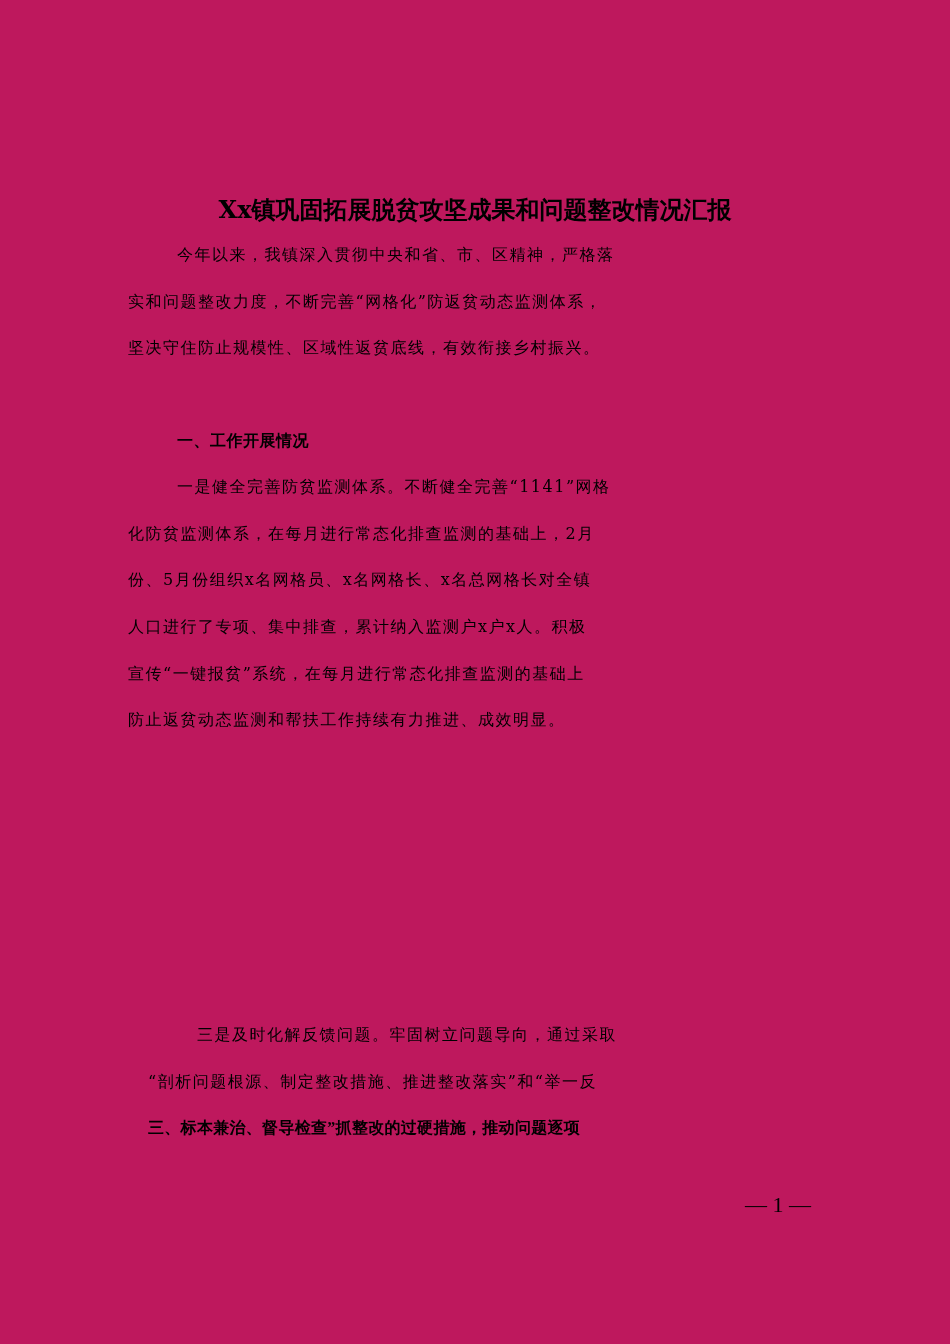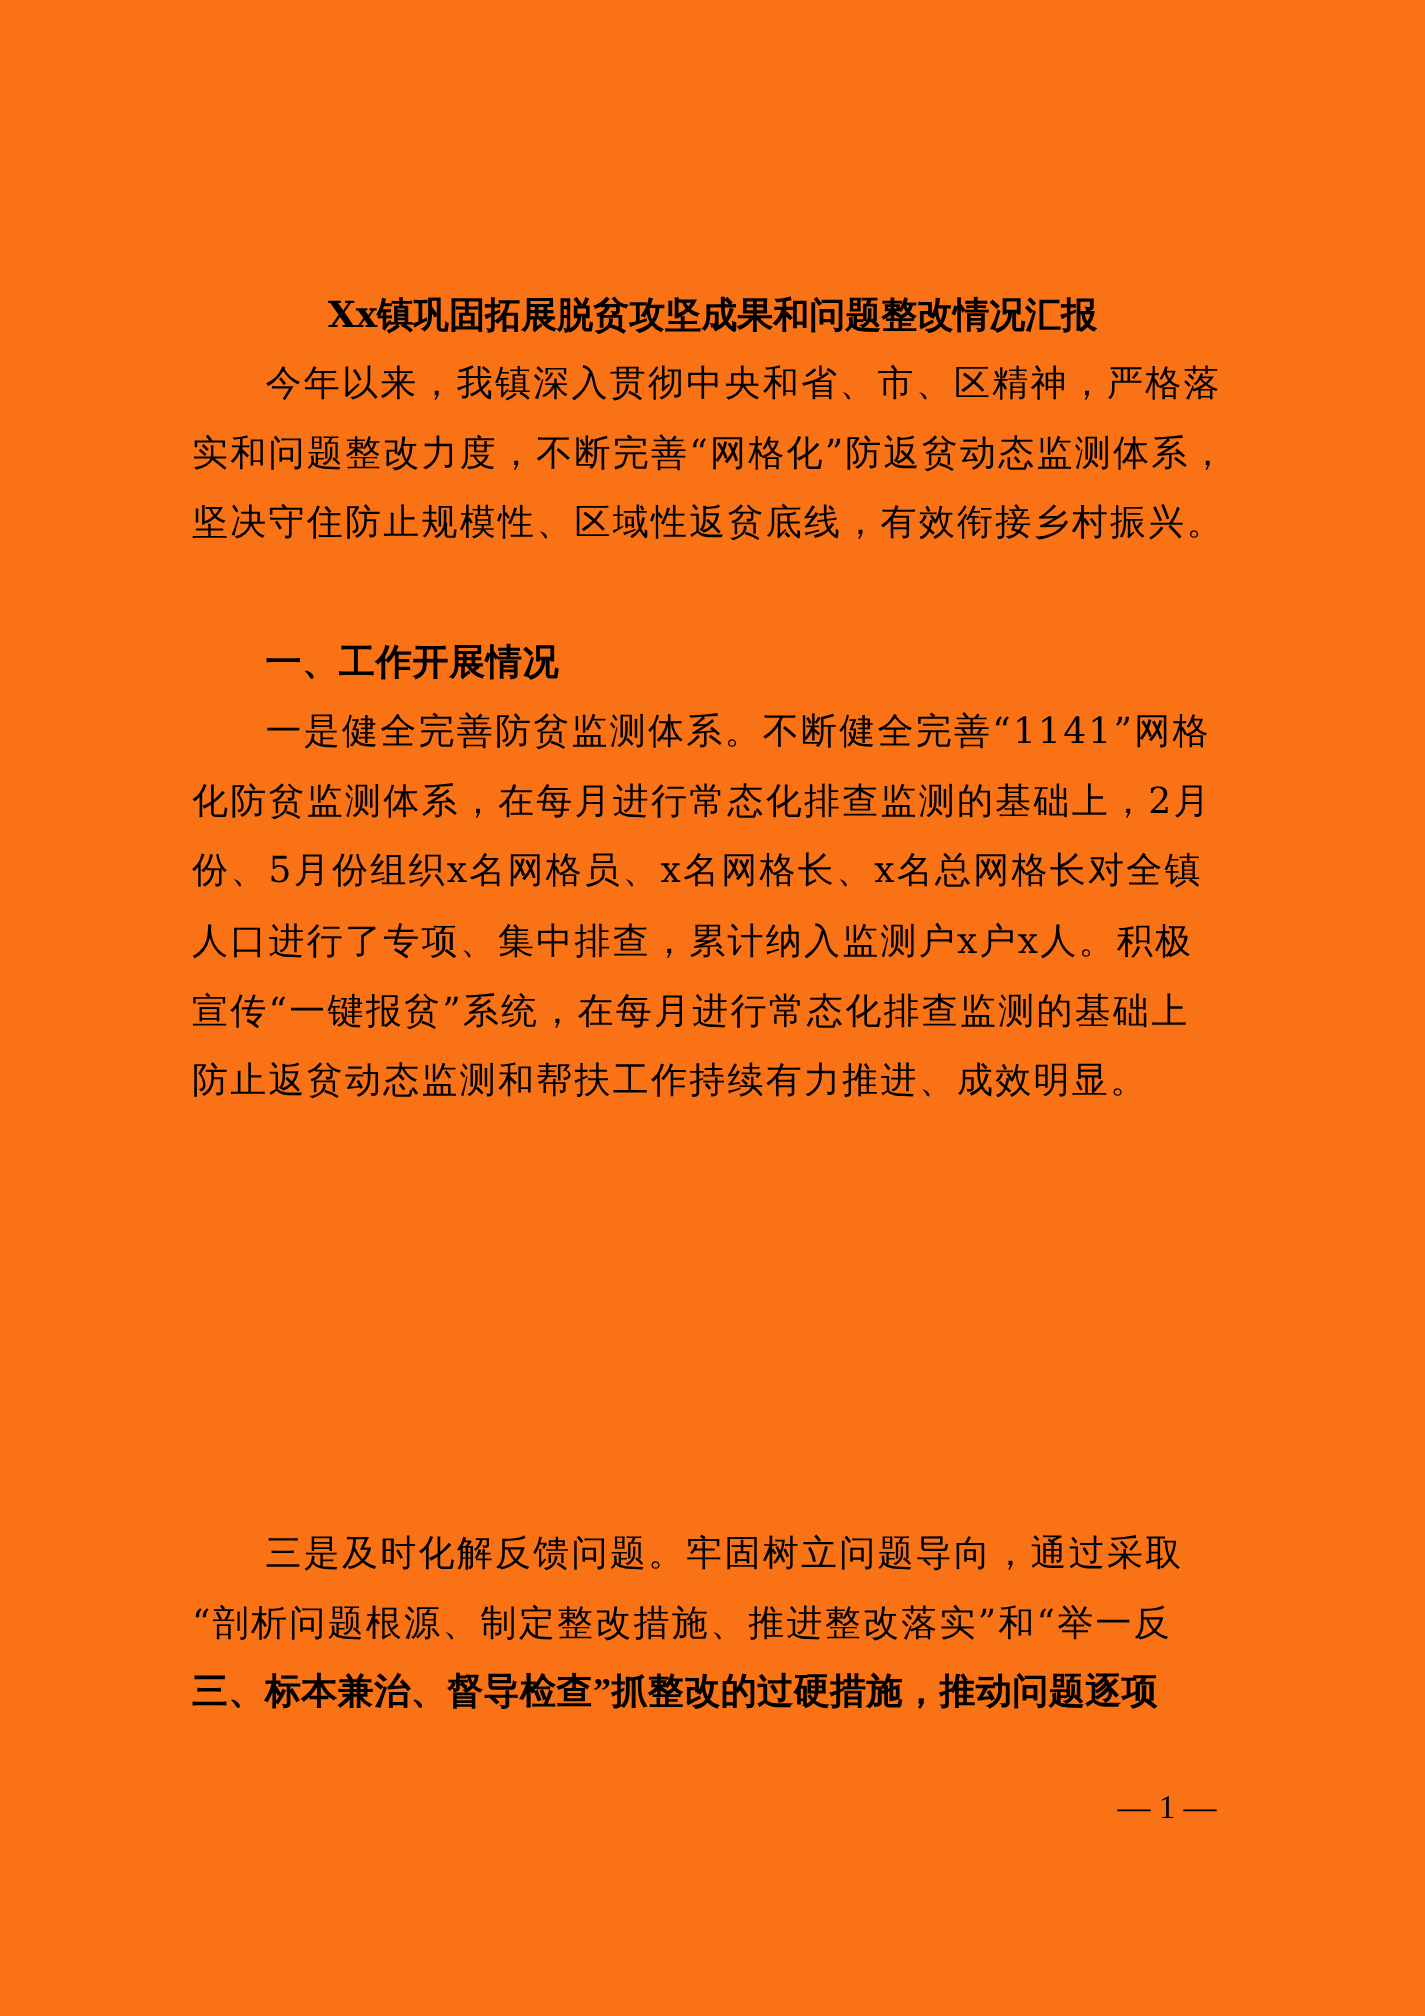--- a/index.html
+++ b/index.html
@@ -14,39 +14,39 @@
       overflow: hidden;
       color: #000000;
       font-family: "DejaVu Serif", "Liberation Serif", serif;
     }
     .page {
       position: absolute;
       left: 0;
       top: 0;
       width: 950px;
       height: 1344px;
-      background: #f97316;
+      background: #be185d;
     }
     .title {
       position: absolute;
       top: 192px;
       left: 0;
       width: 950px;
       text-align: center;
       font-size: 24px;
       font-weight: bold;
       line-height: 36px;
       letter-spacing: 0px;
       font-family: "DejaVu Serif", "Liberation Serif", serif;
     }
     .body-block {
       position: absolute;
       left: 128px;
       width: 706px;
-      font-size: 24px;
+      font-size: 16px;
       line-height: 46.7px;
       text-align: justify;
       text-align-last: left;
       letter-spacing: 1.5px;
     }
     .line {
       display: block;
       white-space: nowrap;
       height: 46.7px;
       overflow: visible;
@@ -91,21 +91,21 @@
   <div class="body-block" style="top:464px;">
     <span class="line indent">一是健全完善防贫监测体系。不断健全完善“1141”网格</span>
     <span class="line">化防贫监测体系，在每月进行常态化排查监测的基础上，2月</span>
     <span class="line">份、5月份组织x名网格员、x名网格长、x名总网格长对全镇</span>
     <span class="line">人口进行了专项、集中排查，累计纳入监测户x户x人。积极</span>
     <span class="line">宣传“一键报贫”系统，在每月进行常态化排查监测的基础上</span>
     <span class="line">防止返贫动态监测和帮扶工作持续有力推进、成效明显。</span>
   </div>
 
 
-  <div class="body-block" style="top:1012px;">
+  <div class="body-block" style="top:1012px;margin-left:20px;">
     <span class="line indent">三是及时化解反馈问题。牢固树立问题导向，通过采取</span>
     <span class="line">“剖析问题根源、制定整改措施、推进整改落实”和“举一反</span>
     <span class="line boldline">三、标本兼治、督导检查”抓整改的过硬措施，推动问题逐项</span>
   </div>
 
   <div class="page-number">— 1 —</div>
 
 </div>
 
 </body></html>

